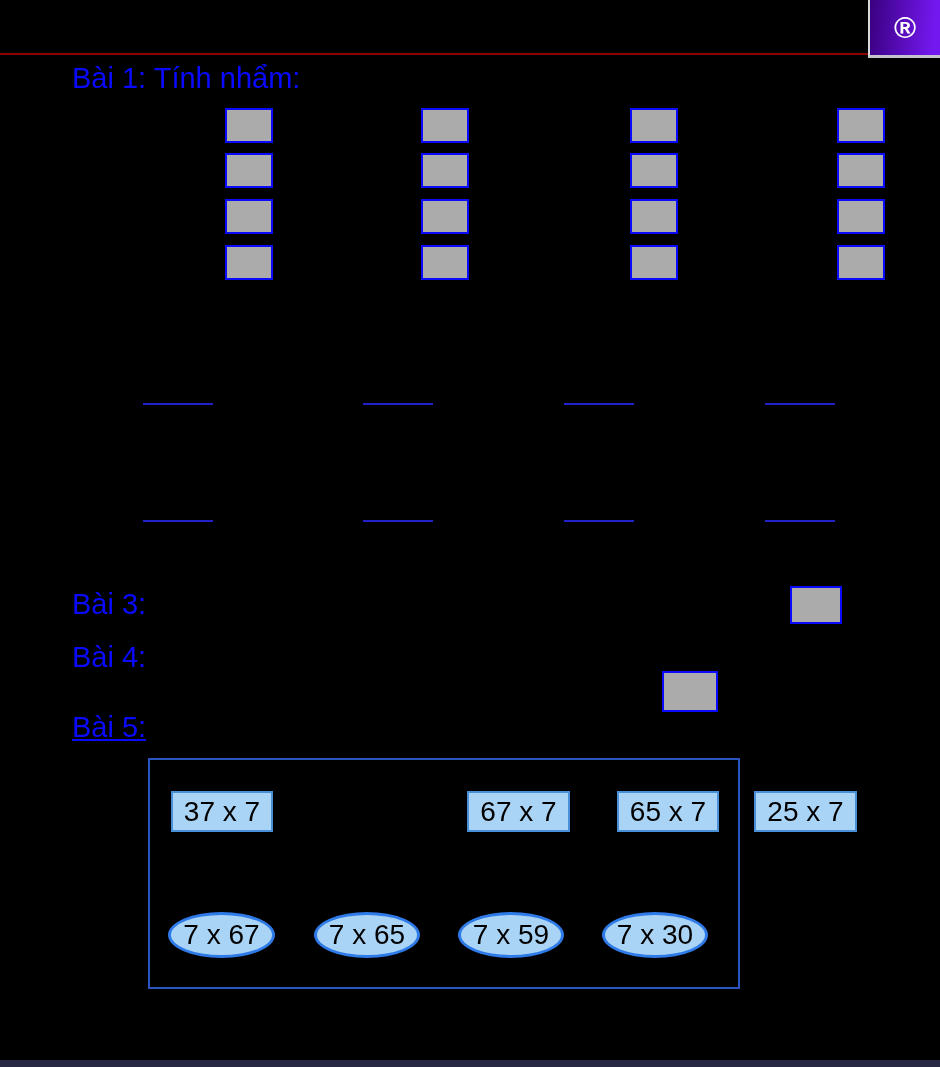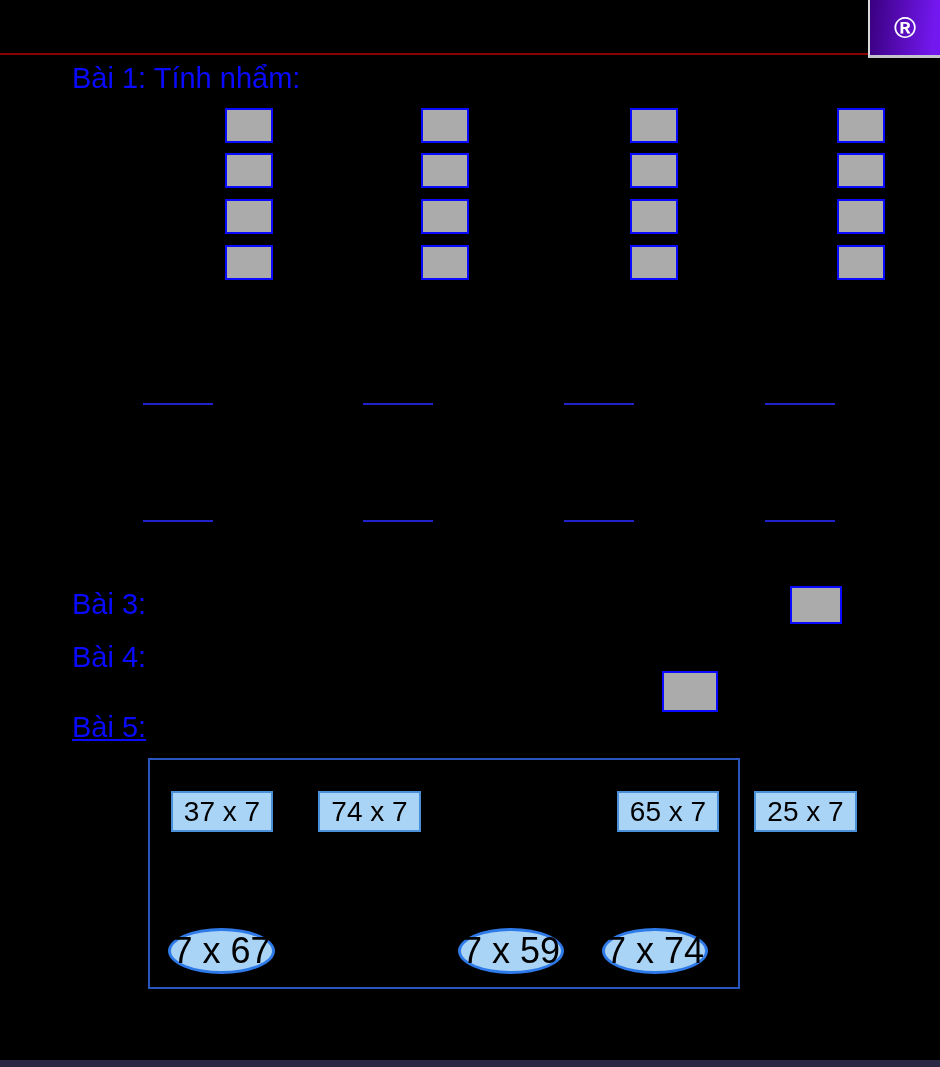--- a/index.html
+++ b/index.html
@@ -51,26 +51,26 @@
     margin-left:10px;
   }
   .card {
     position:absolute; top:31px; height:41px;
     background:var(--card-fill,#aad4f5);
     border:2px solid var(--card-border,#4a90d8);
     display:flex; align-items:center; justify-content:center;
     color:#000; font-size:28px; cursor:pointer;
   }
   .oval {
-    position:absolute; top:168px; height:46px;
+    position:absolute; top:152px; height:46px;
     background:var(--card-fill,#aad4f5);
     border:3px solid var(--oval-border,#2e7ae8);
     border-radius:50%;
     display:flex; align-items:center; justify-content:center;
-    color:#000; font-size:36px; cursor:pointer;
+    color:#000; font-size:28px; cursor:pointer;
   }
   .c1 { left:21px;  width:102px; }
   .c2 { left:168px; width:103px; }
   .c3 { left:317px; width:103px; }
   .c4 { left:467px; width:102px; }
   .c5 { left:604px; width:103px; }
   .o1 { left:18px;  width:107px; }
   .o2 { left:164px; width:106px; }
   .o3 { left:308px; width:106px; }
   .o4 { left:452px; width:106px; }
@@ -133,23 +133,24 @@
   <div class="label lbl-bai3">Bài 3:</div>
   <div class="gray-box bai3-box"></div>
 
   <div class="label lbl-bai4">Bài 4:</div>
   <div class="gray-box bai4-box"></div>
 
   <div class="label lbl-bai5">Bài 5:</div>
 
   <div class="match-container">
     <div class="card c1">37 x 7</div>
-    <div class="card c2">74 x 7</div>
+    <div class="card c3">67 x 7</div>
     <div class="card c4">65 x 7</div>
     <div class="card c5">25 x 7</div>
     <div class="oval o1">7 x 67</div>
+    <div class="oval o2">7 x 65</div>
     <div class="oval o3">7 x 59</div>
-    <div class="oval o4">7 x 74</div>
+    <div class="oval o4">7 x 30</div>
   </div>
 
 
   <div class="bottom-strip"></div>
 </div>
 
 </body></html>

